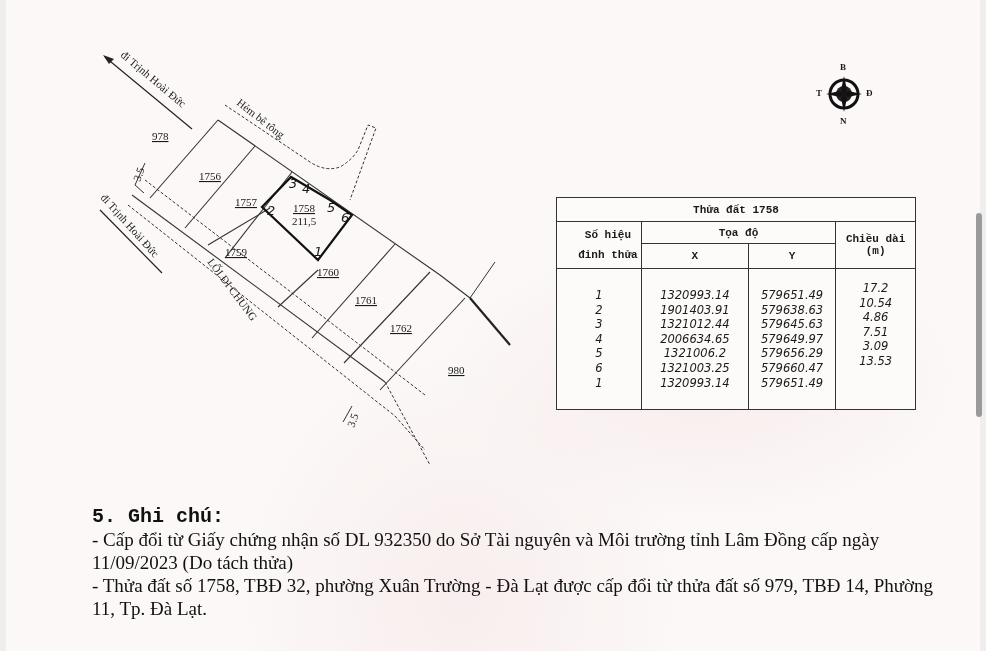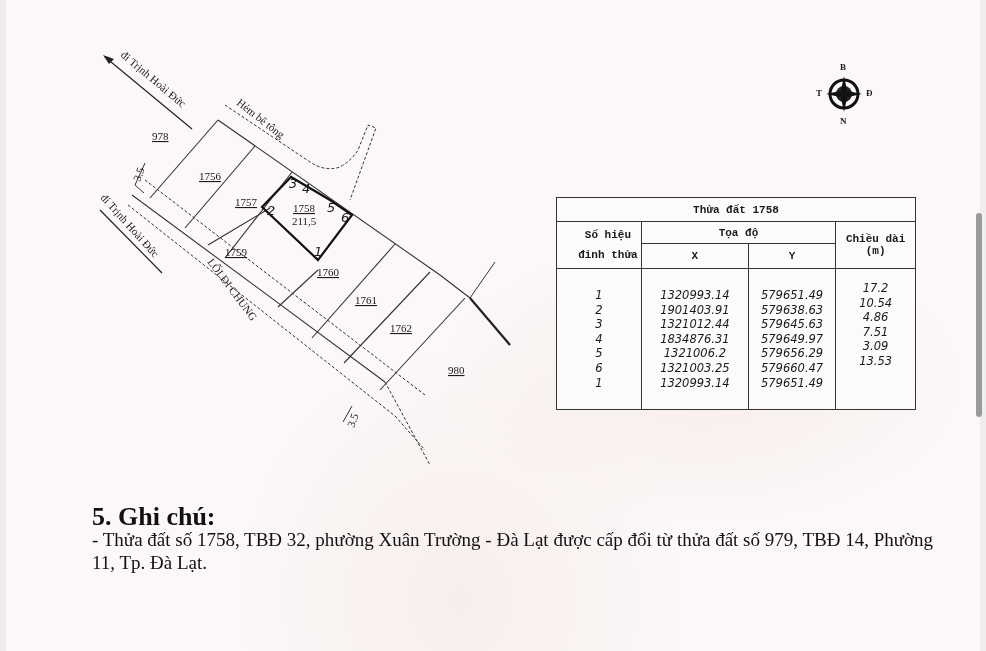--- a/index.html
+++ b/index.html
@@ -14,21 +14,21 @@
   .map text{font-family:"Liberation Serif",serif;fill:#1a1a1a;}
   .map .lbl{font-size:11px;}
   .map .vx{font-family:"DejaVu Sans",sans-serif;font-style:italic;font-size:13px;}
   .compass{position:absolute;left:815px;top:62px;width:70px;height:66px;}
   .compass .L{position:absolute;font-family:"Liberation Serif",serif;font-weight:bold;font-size:9px;}
   table.coord{position:absolute;left:556px;top:197px;width:360px;border-collapse:collapse;background:#fdfbfa;}
   table.coord td{border:1.5px solid #333;padding:0;text-align:center;}
   .th-bold{font-family:Liberation Mono, monospace;font-weight:bold;font-size:11px;}
   .mono-it{font-family:"DejaVu Sans",sans-serif;font-style:italic;font-size:11.5px;line-height:14.6px;}
   .notes{position:absolute;left:92px;top:505px;width:860px;font-family:"Liberation Serif",serif;font-size:19px;line-height:23px;color:#111;}
-  .notes .h{font-weight:bold;font-size:26px;}
+  .notes .h{font-weight:bold;font-size:20px;font-family:Liberation Mono, monospace;}
   .scrollbar{position:absolute;left:976px;top:213px;width:6px;height:204px;background:#9a9a9a;border-radius:3px;}
 </style>
 </head>
 <body>
 
 <div class="page">
   <div class="edge-left"></div>
   <div class="edge-right"></div>
 
   <svg class="map" width="986" height="651">
@@ -129,21 +129,21 @@
         <div>3</div>
         <div>4</div>
         <div>5</div>
         <div>6</div>
         <div>1</div>
       </td>
       <td class="mono-it" style="padding:17px 0;">
         <div>1320993.14</div>
         <div>1901403.91</div>
         <div>1321012.44</div>
-        <div>1834876.31</div>
+        <div>2006634.65</div>
         <div>1321006.2</div>
         <div>1321003.25</div>
         <div>1320993.14</div>
       </td>
       <td class="mono-it" style="padding:19px 0;">
         <div>579651.49</div>
         <div>579638.63</div>
         <div>579645.63</div>
         <div>579649.97</div>
         <div>579656.29</div>
@@ -157,17 +157,18 @@
         <div>7.51</div>
         <div>3.09</div>
         <div>13.53</div>
       </td>
     </tr>
   </tbody>
     </table>
 
   <div class="notes">
     <div class="h">5. Ghi chú:</div>
+    <div>- Cấp đổi từ Giấy chứng nhận số DL 932350 do Sở Tài nguyên và Môi trường tỉnh Lâm Đồng cấp ngày 11/09/2023 (Do tách thửa)</div>
     <div>- Thửa đất số 1758, TBĐ 32,  phường Xuân Trường -  Đà Lạt được cấp đổi từ thửa đất số 979, TBĐ 14, Phường 11, Tp. Đà Lạt.</div>
   </div>
 
   <div class="scrollbar"></div>
 </div>
 
 </body></html>

